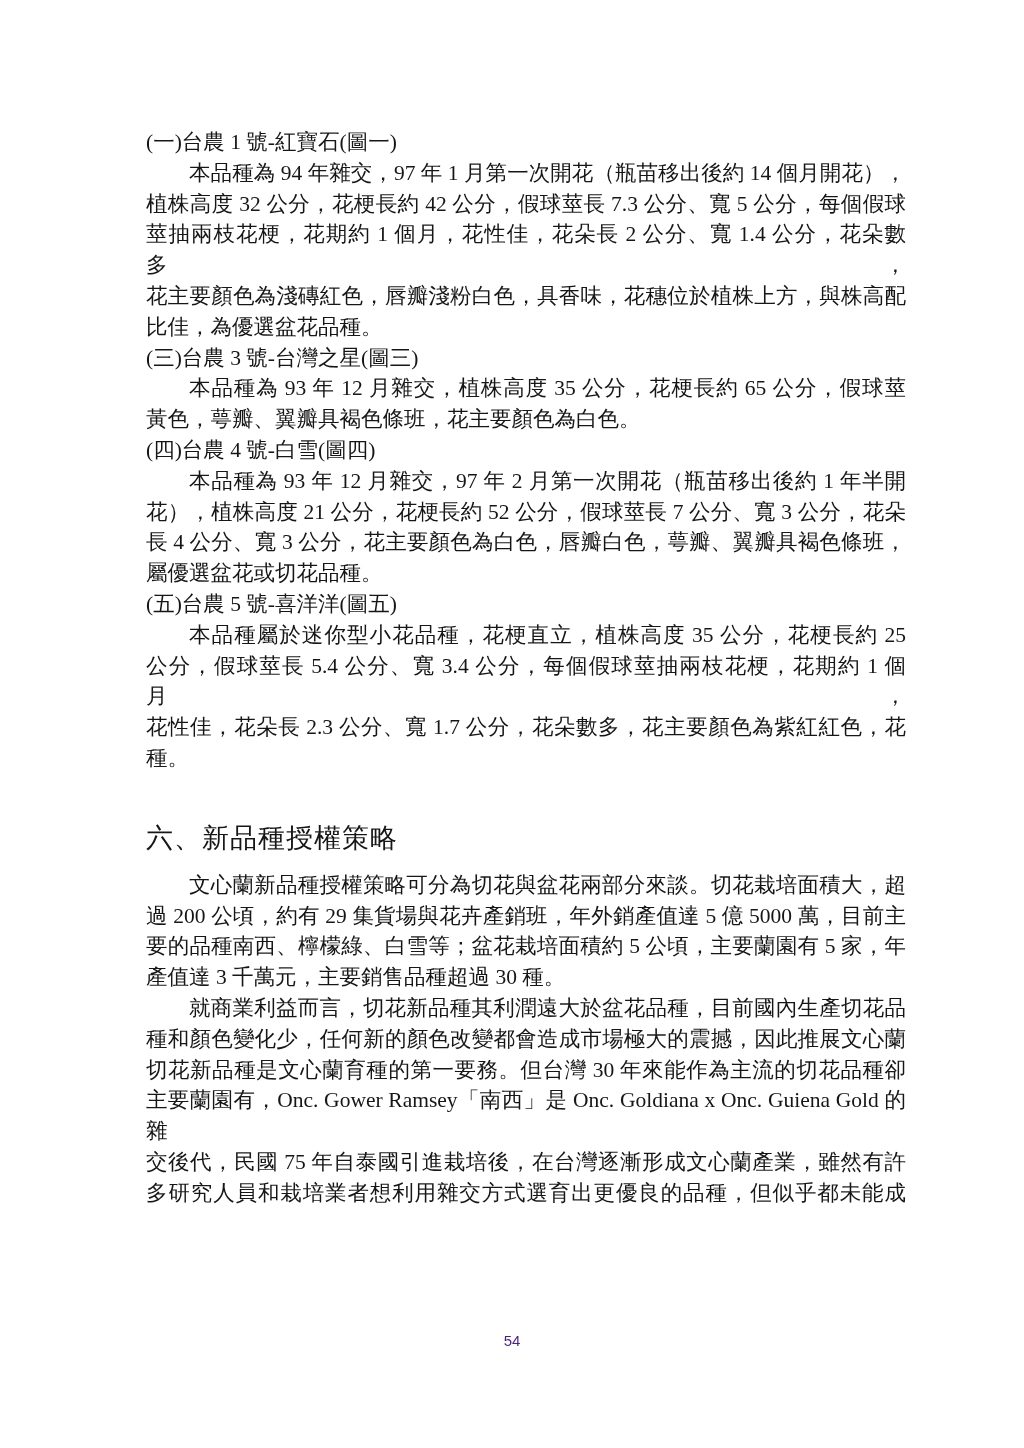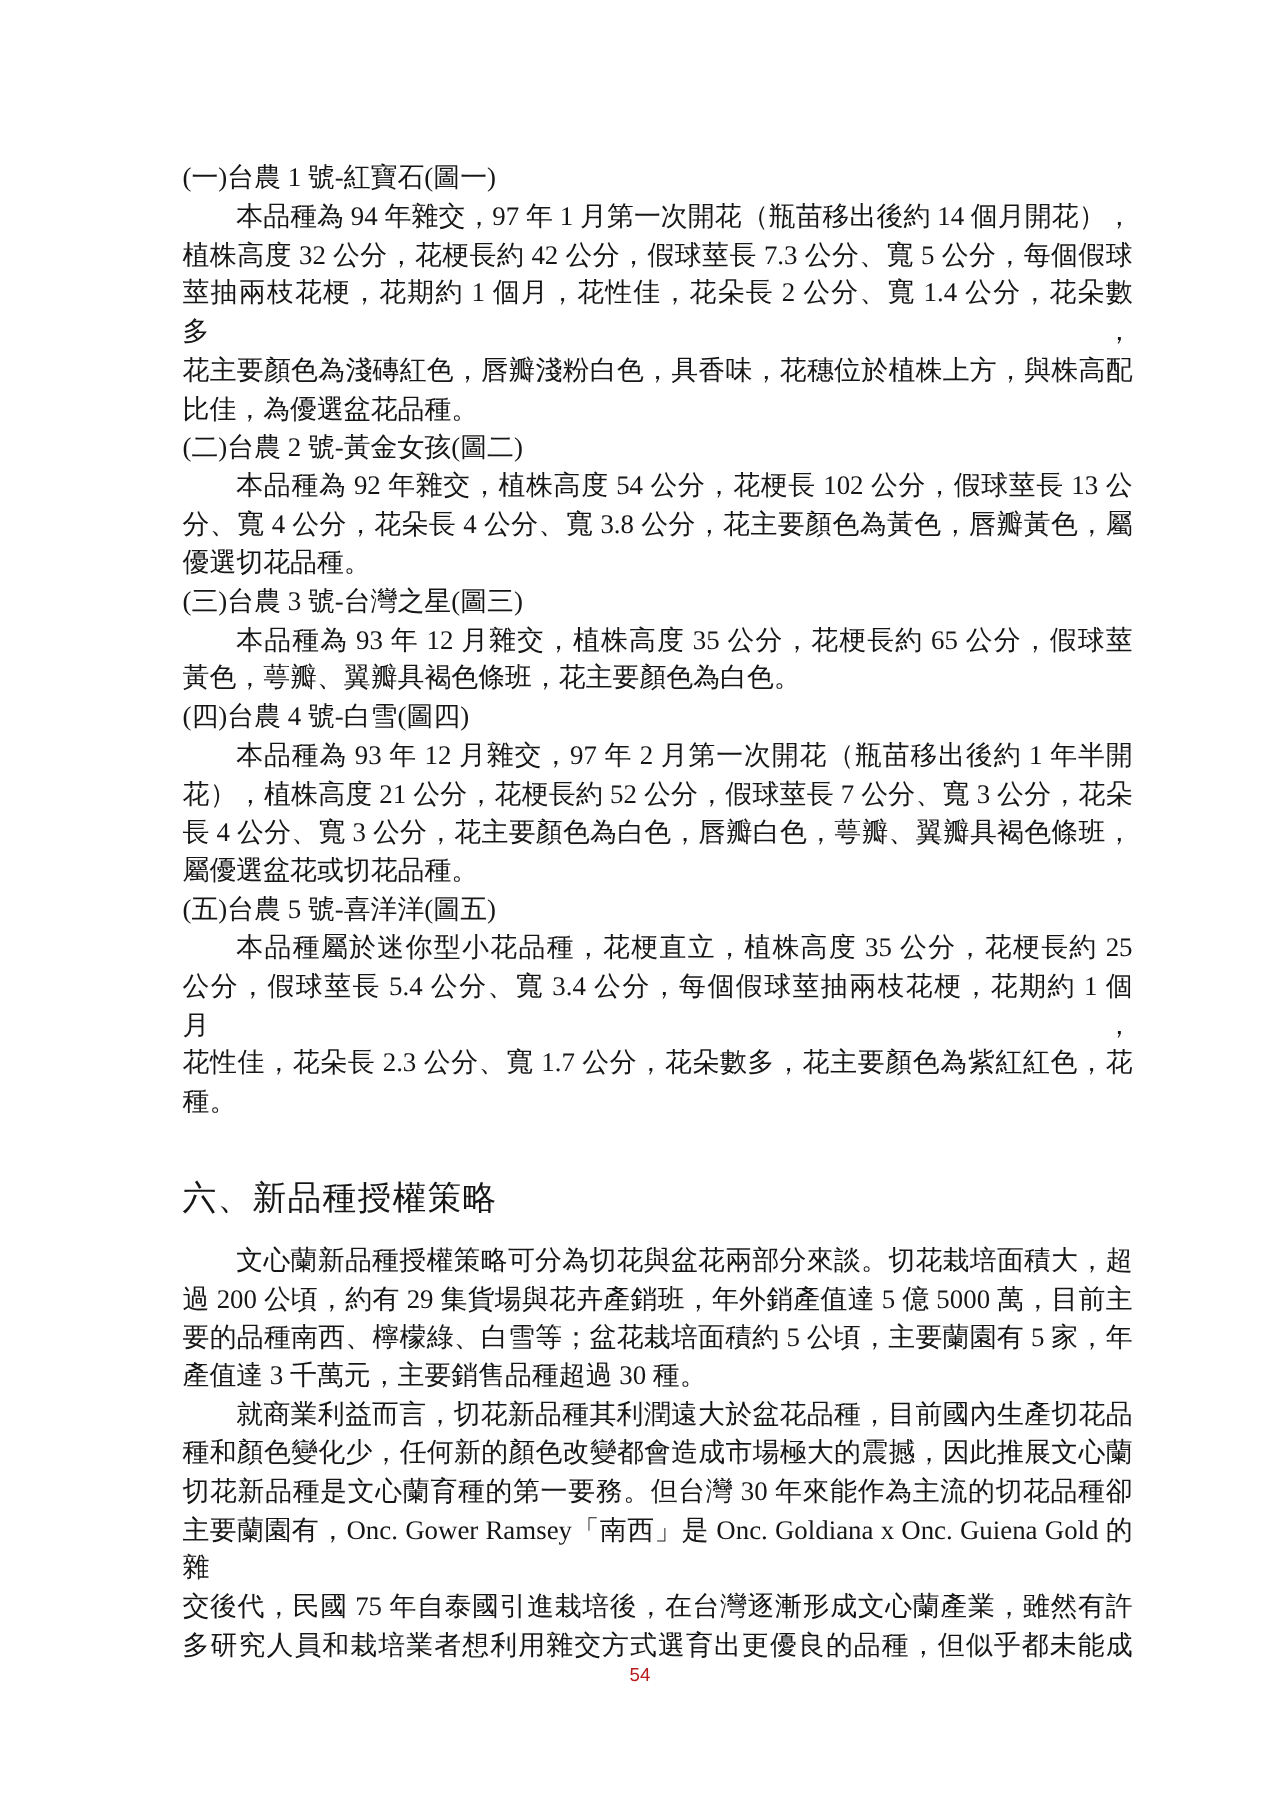--- a/index.html
+++ b/index.html
@@ -37,56 +37,49 @@
   .ln.ttl, .ln.end {
     text-align: left;
     text-align-last: left;
   }
   .sec-heading {
     font-size: 27px;
     line-height: 36px;
     font-weight: normal;
     margin: 46px 0 14px 0;
     letter-spacing: 1px;
-    font-family: Liberation Mono, monospace;
   }
   .it {
   }
   .footer {
     position: absolute;
     left: 0;
     right: 0;
     top: 1332px;
     text-align: center;
     font-family: "Liberation Sans", "DejaVu Sans", sans-serif;
     font-size: 15px;
-    color: #b91c1c;
+    color: #4c1d95;
   }
 </style>
 </head>
 <body>
 
 <div class="page">
   <main class="content">
 
     <section>
       <div class="ln ttl">(一)台農 1 號-紅寶石(圖一)</div>
       <div class="ln full ind">本品種為 94 年雜交，97 年 1 月第一次開花（瓶苗移出後約 14 個月開花），</div>
       <div class="ln full">植株高度 32 公分，花梗長約 42 公分，假球莖長 7.3 公分、寬 5 公分，每個假球</div>
       <div class="ln full">莖抽兩枝花梗，花期約 1 個月，花性佳，花朵長 2 公分、寬 1.4 公分，花朵數多，</div>
       <div class="ln full">花主要顏色為淺磚紅色，唇瓣淺粉白色，具香味，花穗位於植株上方，與株高配</div>
       <div class="ln end">比佳，為優選盆花品種。</div>
     </section>
 
-    <section>
-      <div class="ln ttl">(二)台農 2 號-黃金女孩(圖二)</div>
-      <div class="ln full ind">本品種為 92 年雜交，植株高度 54 公分，花梗長 102 公分，假球莖長 13 公</div>
-      <div class="ln full">分、寬 4 公分，花朵長 4 公分、寬 3.8 公分，花主要顏色為黃色，唇瓣黃色，屬</div>
-      <div class="ln end">優選切花品種。</div>
-    </section>
 
     <section>
       <div class="ln ttl">(三)台農 3 號-台灣之星(圖三)</div>
       <div class="ln full ind">本品種為 93 年 12 月雜交，植株高度 35 公分，花梗長約 65 公分，假球莖</div>
       <div class="ln end">黃色，萼瓣、翼瓣具褐色條班，花主要顏色為白色。</div>
     </section>
 
     <section>
       <div class="ln ttl">(四)台農 4 號-白雪(圖四)</div>
       <div class="ln full ind">本品種為 93 年 12 月雜交，97 年 2 月第一次開花（瓶苗移出後約 1 年半開</div>

